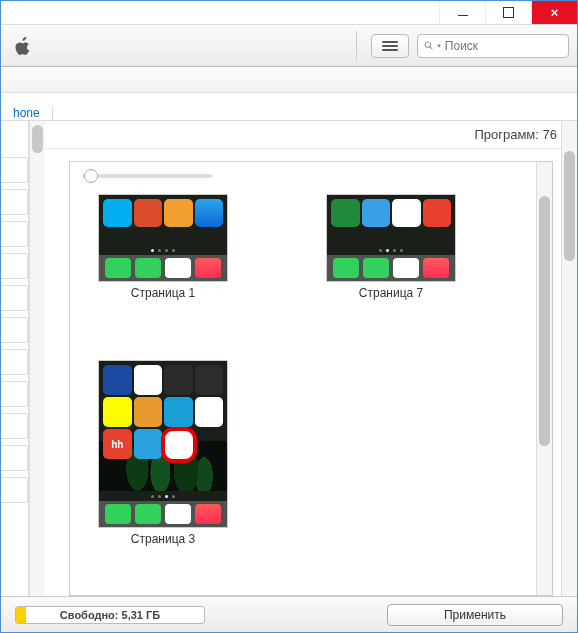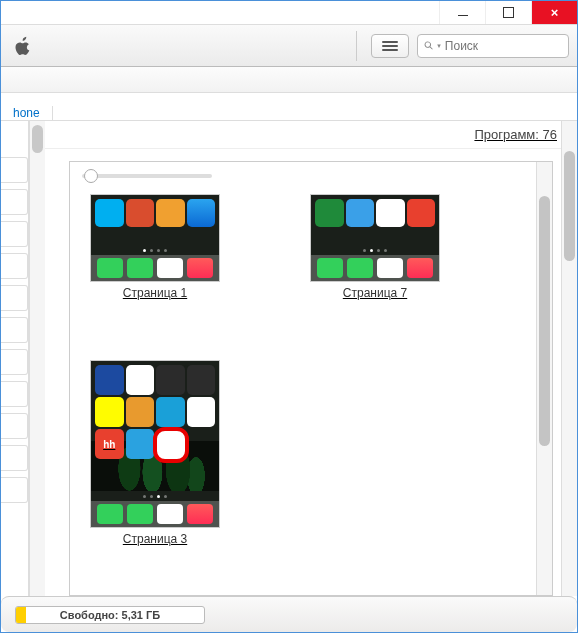--- a/index.html
+++ b/index.html
@@ -151,21 +151,20 @@
     height: 28px;
     background: #c8c8c8;
     border-radius: 6px;
   }
   .main-area {
     flex: 1;
     display: flex;
     flex-direction: column;
     background: #fff;
     position: relative;
-    text-decoration: underline;
   }
   .count-row {
     height: 28px;
     display: flex;
     align-items: center;
     justify-content: flex-end;
     padding-right: 20px;
     font-size: 13px;
     color: #444;
     border-bottom: 1px solid #eee;
@@ -216,20 +215,21 @@
   .pages-grid {
     display: flex;
     flex-wrap: wrap;
     gap: 60px 90px;
     padding: 4px 20px 10px 20px;
     position: relative;
   }
   .page-thumb {
     width: 130px;
     text-align: center;
+    margin-left: 8px;
   }
   .page-label {
     font-size: 12px;
     color: #333;
     margin-top: 4px;
   }
   .phone {
     width: 130px;
     height: 88px;
     border: 1px solid #ccc;
@@ -306,21 +306,20 @@
   .bottom-bar {
     position: absolute;
     bottom: 0; left: 0; right: 0;
     height: 36px;
     border-top: 1px solid #ccc;
     background: linear-gradient(#fafafa,#ecebea);
     display: flex;
     align-items: center;
     gap: 12px;
     padding: 0 14px;
-    border-radius: 8px;
   }
   .storage {
     width: 190px;
     height: 18px;
     border: 1px solid #bbb;
     border-radius: 3px;
     display: flex;
     align-items: center;
     position: relative;
     background: #fff;
@@ -525,14 +524,15 @@
       </div>
     </div>
   </div>
 
   <div class="bottom-bar">
     <div class="storage">
       <div class="storage-used"></div>
       <div class="storage-text">Свободно: 5,31 ГБ</div>
     </div>
     <div style="flex:1"></div>
+    <div class="btn apply">Применить</div>
   </div>
 </div>
 
 </body></html>

